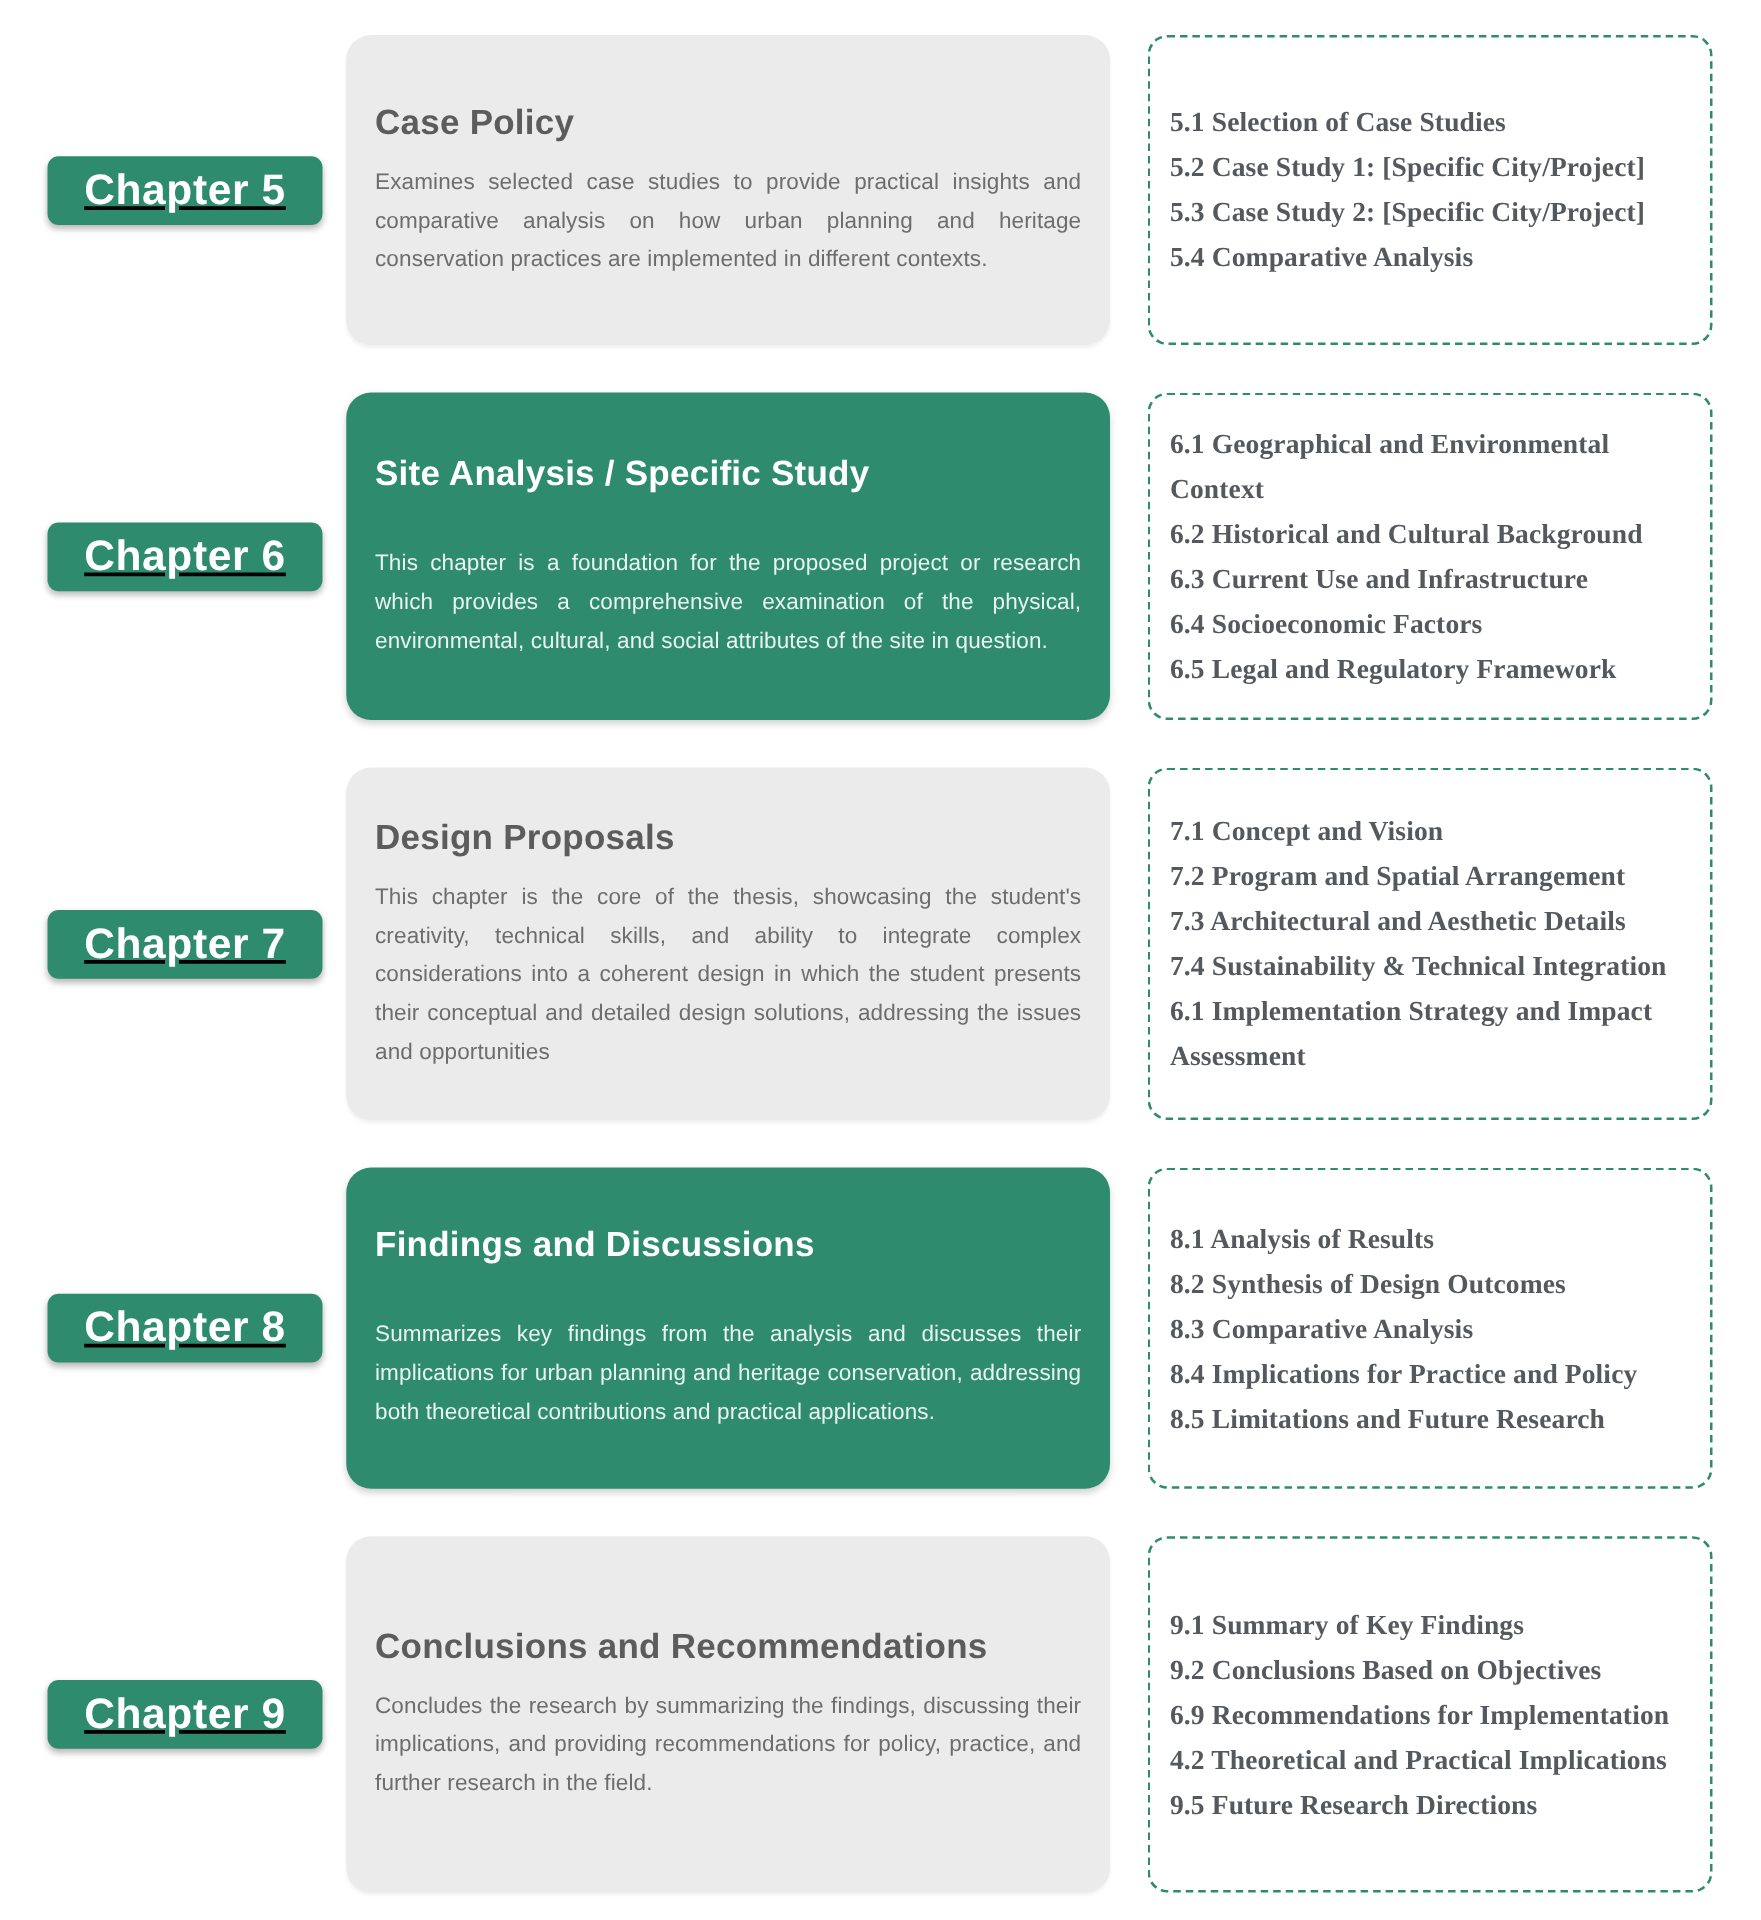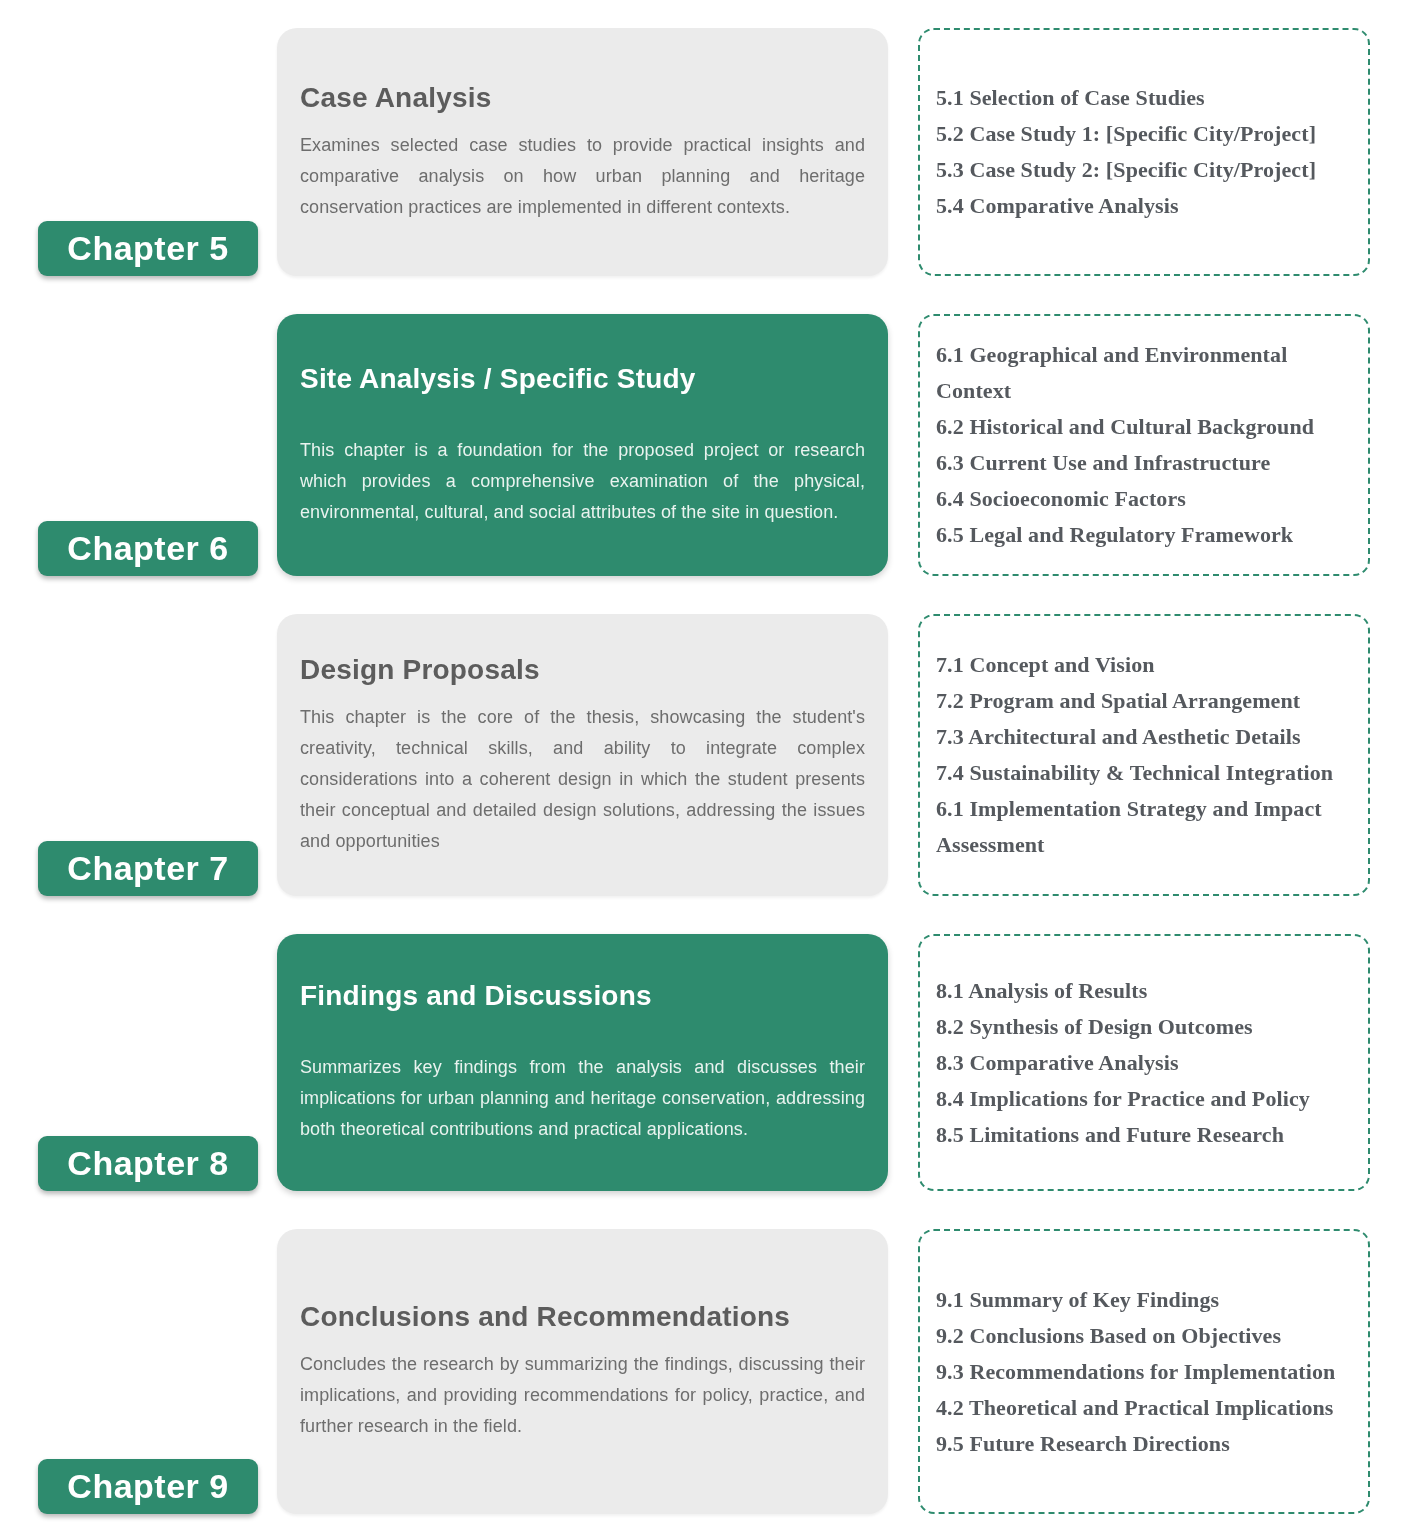--- a/index.html
+++ b/index.html
@@ -30,21 +30,22 @@
   .row:nth-child(1) { min-height: 248px; }
   .row:nth-child(2) { min-height: 262px; }
   .row:nth-child(3) { min-height: 282px; }
   .row:nth-child(4) { min-height: 257px; }
   .row:nth-child(5) { min-height: 285px; margin-bottom: 0; }
 
   .badge-col {
     width: 220px;
     flex: 0 0 220px;
     display: flex;
-    align-items: flex-end;
+    align-items: center;
+    text-decoration: underline;
   }
   .badge {
     width: 220px;
     height: 55px;
     background: var(--green);
     color: var(--white_text);
     border-radius: 9px;
     font-size: 34px;
     font-weight: 700;
     letter-spacing: 0.5px;
@@ -114,21 +115,21 @@
 </head>
 <body>
 
 <div class="page">
   <div id="rows">
   <section class="row gray">
     <div class="badge-col">
       <div class="badge">Chapter 5</div>
     </div>
     <div class="card">
-      <h2 class="card-title">Case Analysis</h2>
+      <h2 class="card-title">Case Policy</h2>
       <p class="card-desc">Examines selected case studies to provide practical insights and comparative analysis on how urban planning and heritage conservation practices are implemented in different contexts.</p>
     </div>
     <div class="subs">
           <div class="sub-item">5.1 Selection of Case Studies</div>
           <div class="sub-item">5.2 Case Study 1: [Specific City/Project]</div>
           <div class="sub-item">5.3 Case Study 2: [Specific City/Project]</div>
           <div class="sub-item">5.4 Comparative Analysis</div>
         </div>
   </section>
 
@@ -187,19 +188,19 @@
     <div class="badge-col">
       <div class="badge">Chapter 9</div>
     </div>
     <div class="card">
       <h2 class="card-title">Conclusions and Recommendations</h2>
       <p class="card-desc">Concludes the research by summarizing the findings, discussing their implications, and providing recommendations for policy, practice, and further research in the field.</p>
     </div>
     <div class="subs">
           <div class="sub-item">9.1 Summary of Key Findings</div>
           <div class="sub-item">9.2 Conclusions Based on Objectives</div>
-          <div class="sub-item">9.3 Recommendations for Implementation</div>
+          <div class="sub-item">6.9 Recommendations for Implementation</div>
           <div class="sub-item">4.2 Theoretical and Practical Implications</div>
           <div class="sub-item">9.5 Future Research Directions</div>
         </div>
   </section>
 </div>
 </div>
 
 </body></html>

